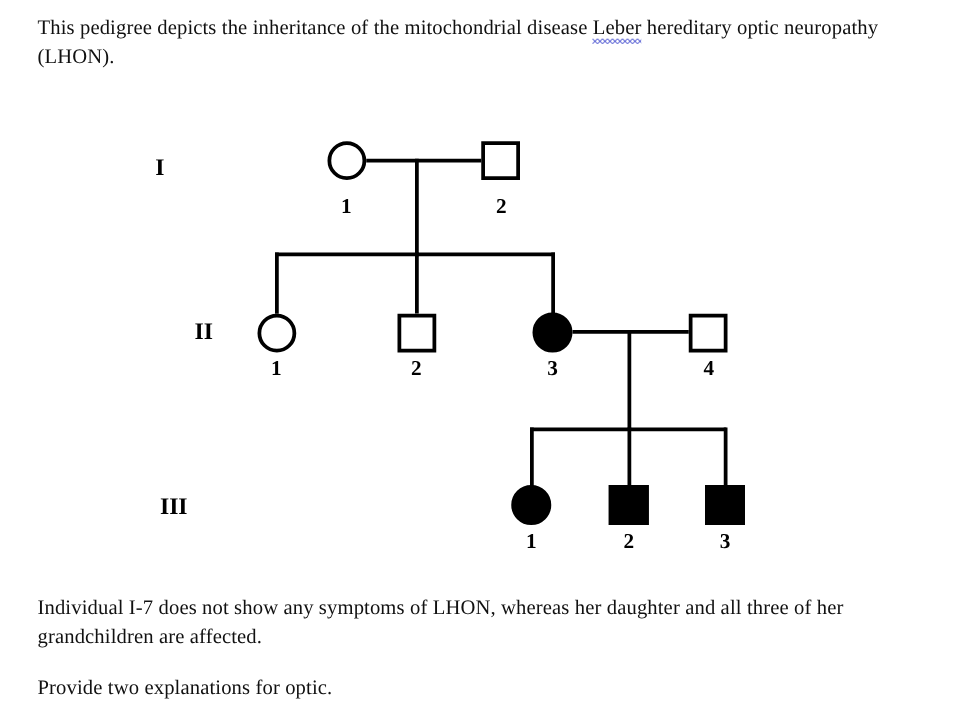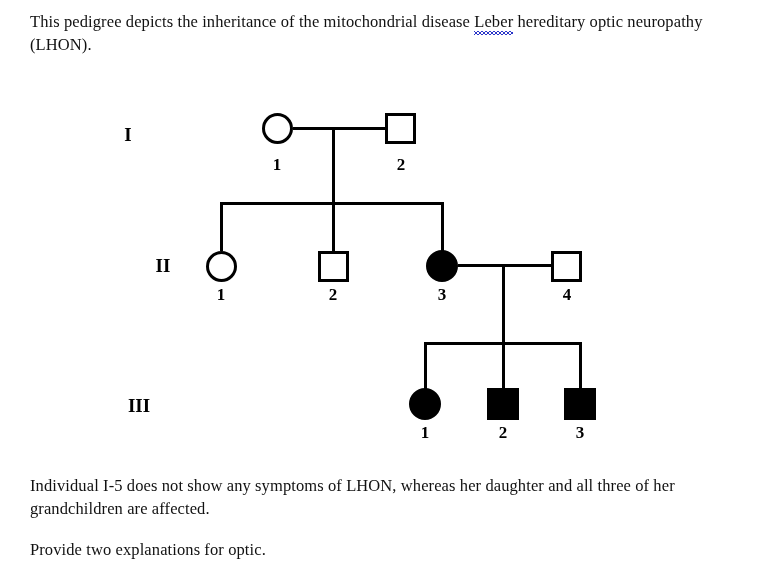--- a/index.html
+++ b/index.html
@@ -115,21 +115,21 @@
     background: #000000;
   }
   .line.h { height: 3px; }
   .line.v { width: 3px; }
 </style>
 </head>
 <body>
 
 <div class="para" id="intro-paragraph"><span>This pedigree depicts the inheritance of the mitochondrial disease </span><span class="misspelled">Leber</span><span> hereditary optic neuropathy (LHON).</span></div>
 
-<div class="para" id="summary-paragraph">Individual I-5 does not show any symptoms of LHON, whereas her daughter and all three of her grandchildren are affected.</div>
+<div class="para" id="summary-paragraph">Individual I-7 does not show any symptoms of LHON, whereas her daughter and all three of her grandchildren are affected.</div>
 
 <div class="para" id="instruction-paragraph"><span>Provide </span><span class="underlined">two</span><span> explanations for optic.</span></div>
 
 <div id="pedigree-chart">
 
   <div class="gen-label" style="left:128px; top:135px;">I</div>
   <div class="gen-label" style="left:135px; top:266px;margin-left:28px;">II</div>
   <div class="gen-label" style="left:139px; top:406px;text-align:right;">III</div>
 
   <div class="line h" style="left:293px; top:127px; width:108px;"></div>

